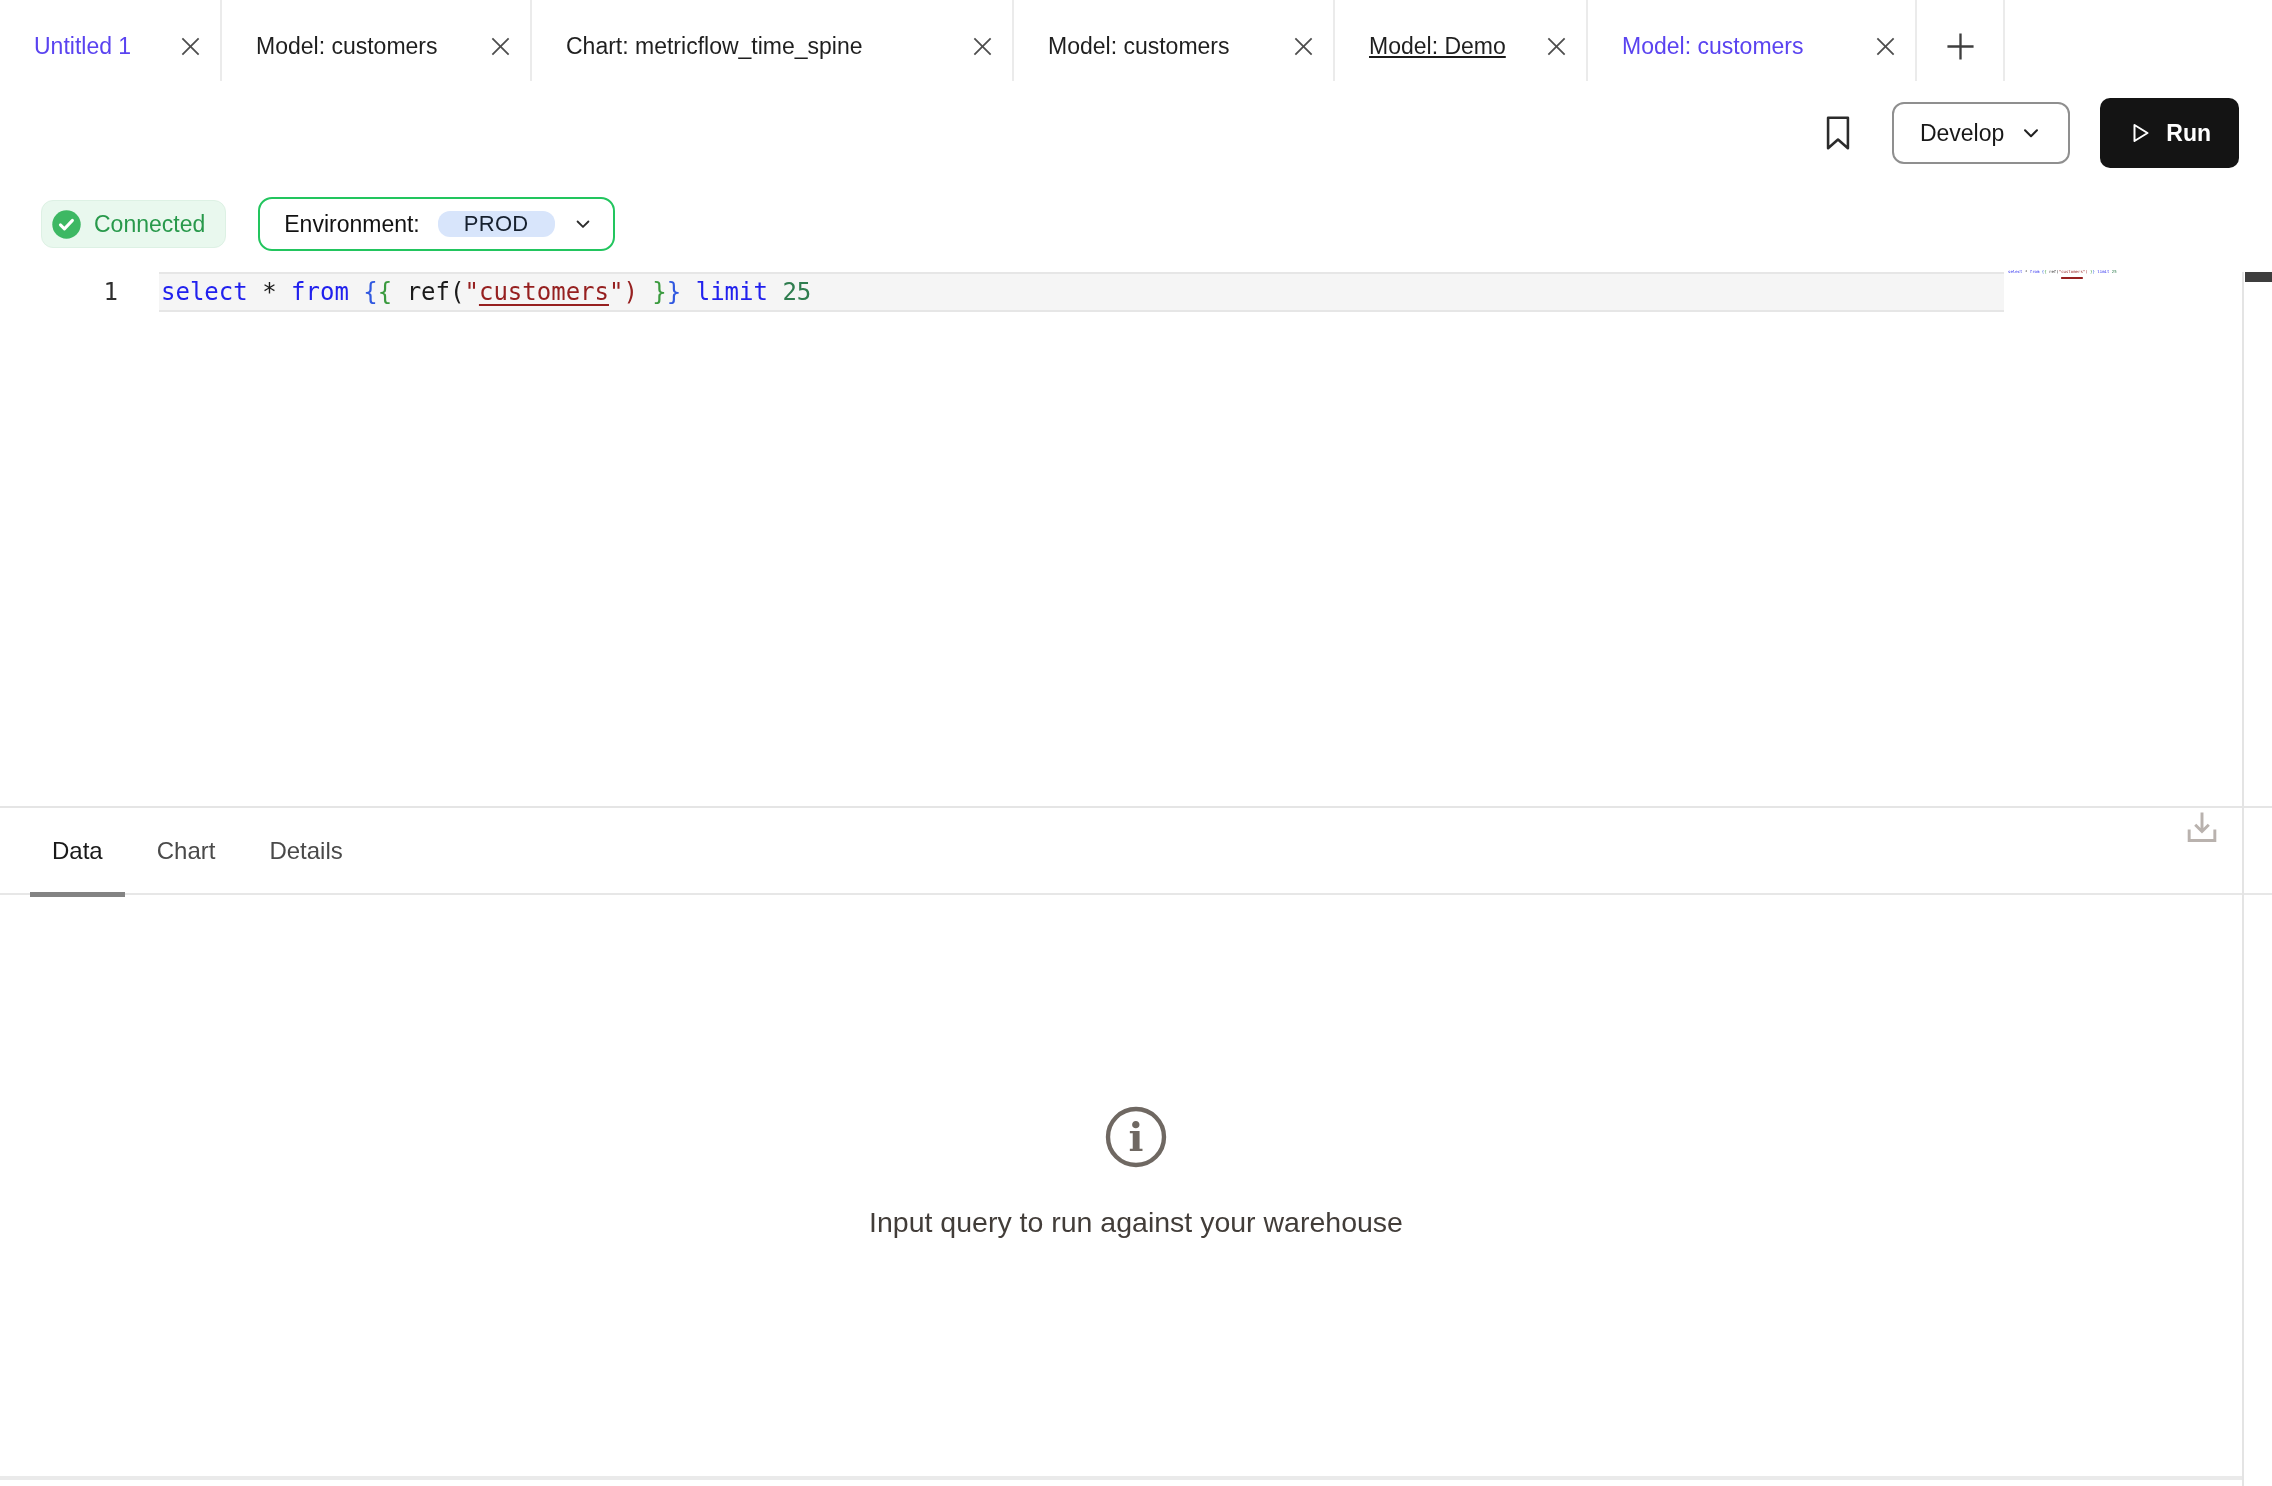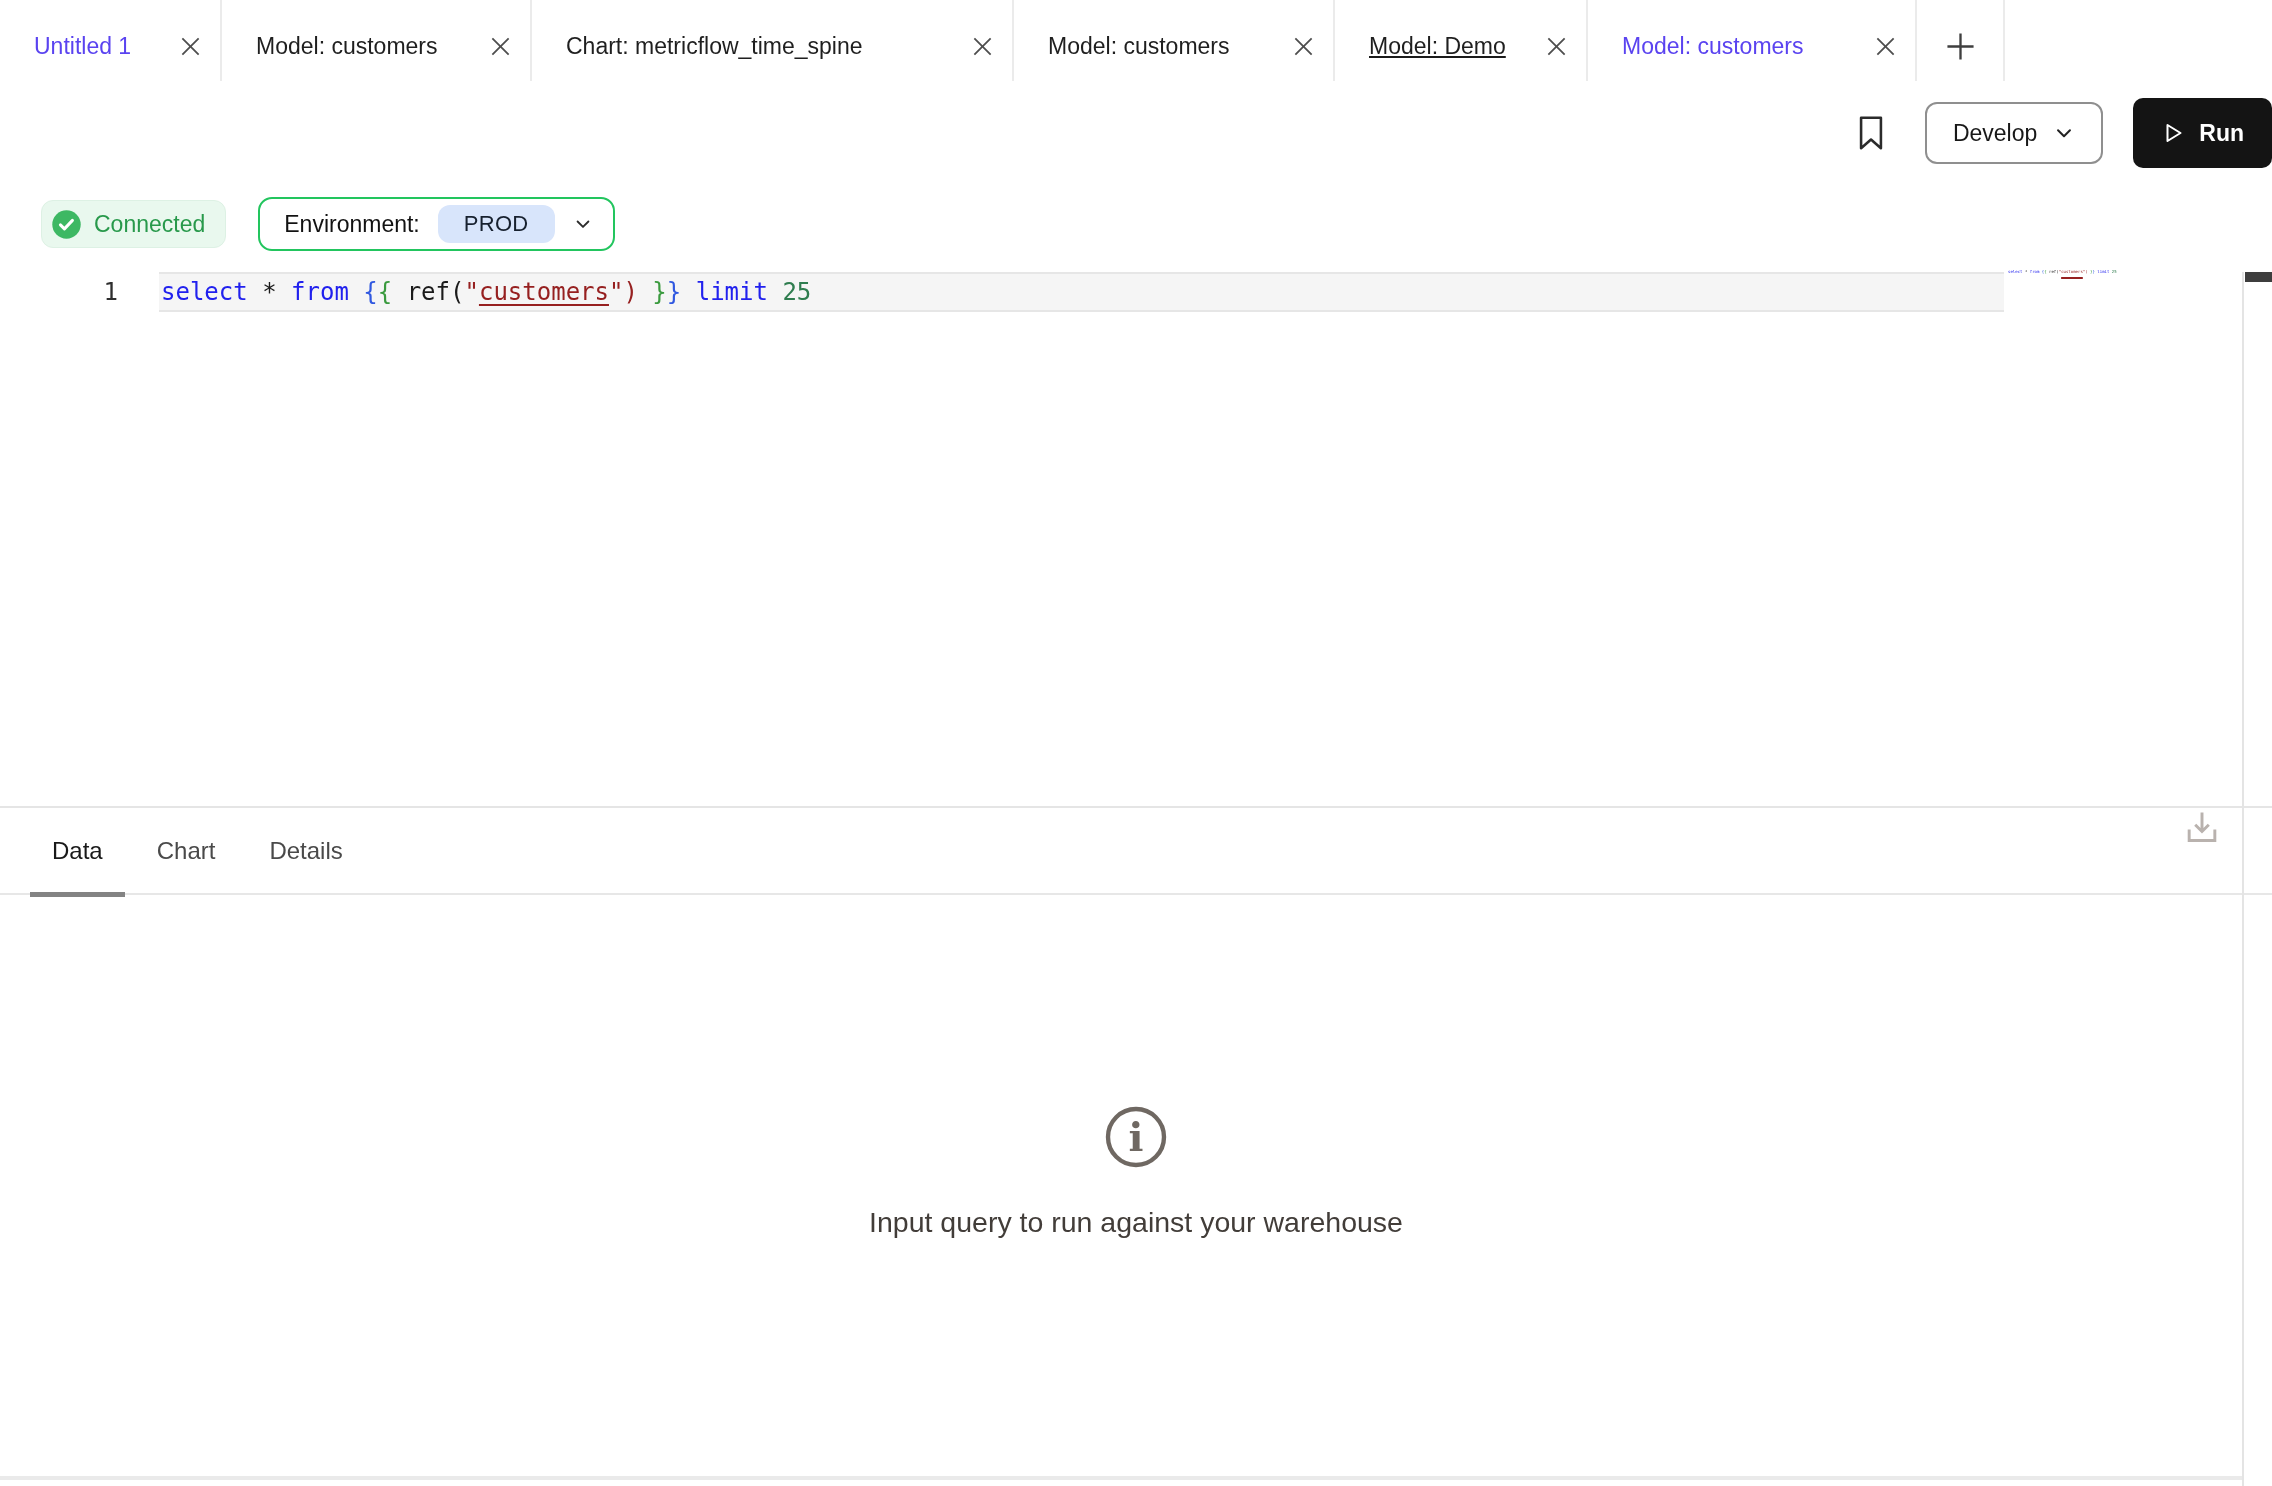--- a/index.html
+++ b/index.html
@@ -31,21 +31,21 @@
   .tab-close { display:flex; align-items:center; margin-left:14px; }
   .add-tab {
     width:88px; display:flex; align-items:center; justify-content:center;
     border-right:2px solid #ebebeb; cursor:pointer; background:#fff;
   }
 
   
   .toolbar {
     position:absolute; top:81px; left:0; width:2272px; height:104px;
     display:flex; align-items:center; justify-content:flex-end;
-    gap:30px; background:#fff;
+    padding-right:33px; gap:30px; background:#fff;
   }
   .bookmark-btn { display:flex; align-items:center; margin-right:10px; cursor:pointer; }
   .develop-btn {
     height:62px; display:flex; align-items:center; gap:16px;
     padding:0 26px; border:2px solid #8f8f8f; border-radius:12px;
     background:#fff; font-size:23px; color:#181818; cursor:pointer;
   }
   .run-btn {
     height:70px; display:flex; align-items:center; gap:14px;
     padding:0 28px; border:none; border-radius:10px;
@@ -63,21 +63,21 @@
     border-radius:12px;
   }
   .connected-label { font-size:23px; font-weight:500; color:#28994b; }
   .env-select {
     height:54px; display:flex; align-items:center; gap:18px;
     padding:0 20px 0 24px; background:#fff; border:2px solid #22c55e;
     border-radius:14px; cursor:pointer;
   }
   .env-label { font-size:23px; color:#121212; }
   .env-pill {
-    height:38px; display:flex; align-items:center; padding:0 26px;
+    height:26px; display:flex; align-items:center; padding:0 26px;
     background:#d8e5fb; border-radius:12px;
     font-size:22px; font-weight:500; color:#17212f; letter-spacing:0.3px;
   }
 
   
   .editor { position:absolute; top:251px; left:0; width:2272px; height:530px; background:#fff; }
   .line-highlight {
     position:absolute; left:159px; top:21px; width:1845px; height:40px;
     background:#f5f5f5; border-top:2px solid #e6e6e6; border-bottom:2px solid #e6e6e6;
   }

